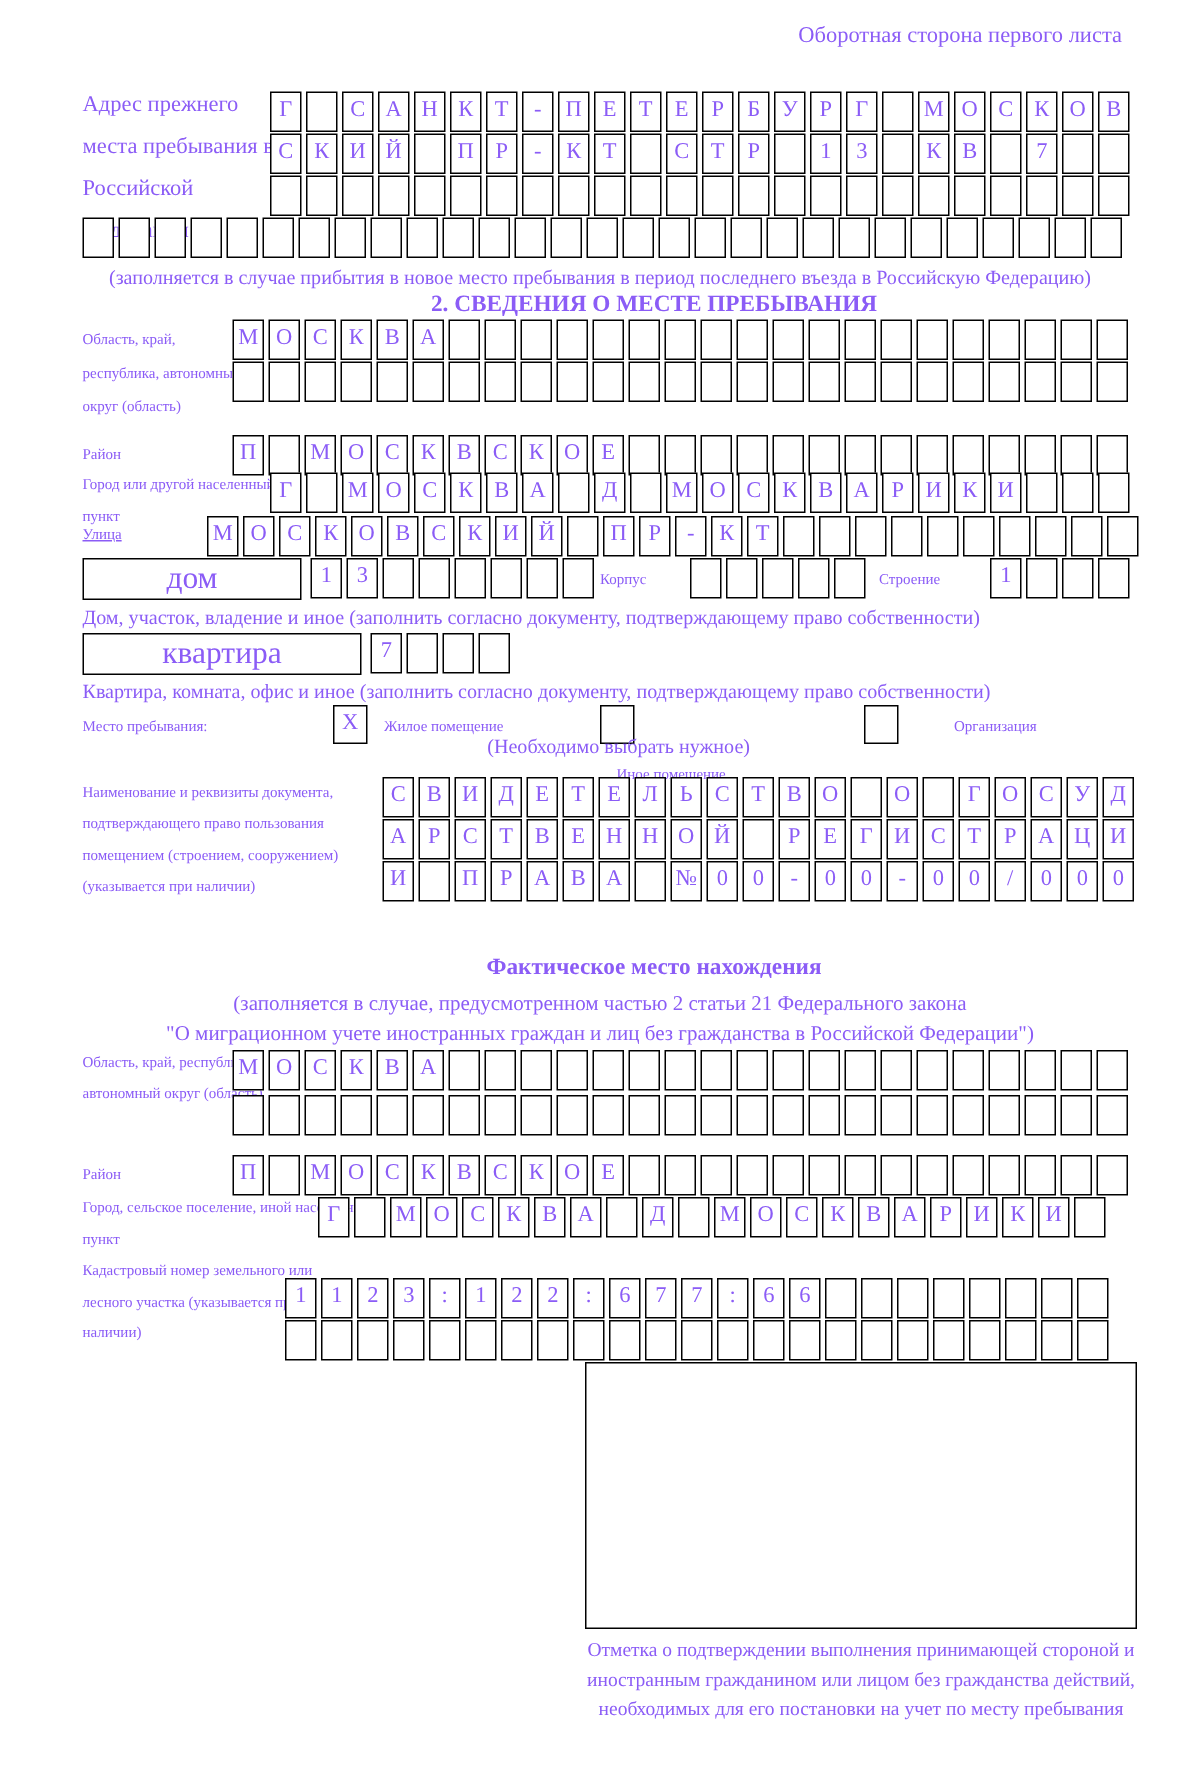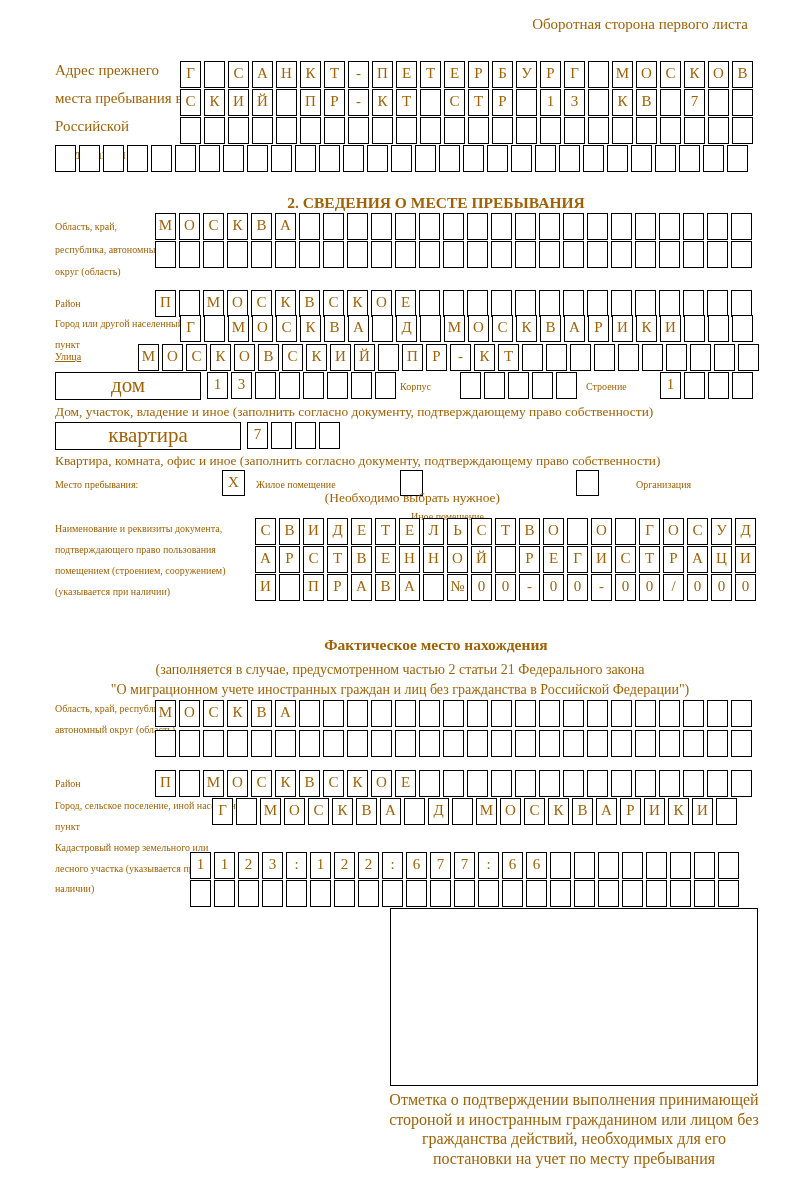--- a/index.html
+++ b/index.html
@@ -1,17 +1,17 @@
 <!DOCTYPE html>
 <html><head>
 <meta charset="utf-8">
 <style>
   html,body{margin:0;padding:0;background:#fff;}
   .page{position:relative;width:800px;height:1180px;background:#ffffff;
-        font-family:"Liberation Serif", serif;color:#a16207;overflow:hidden;}
+        font-family:"Liberation Serif", serif;color:#8b5cf6;overflow:hidden;}
   .lbl{position:absolute;font-size:15px;line-height:28px;}
   .lbl-tight{position:absolute;font-size:10px;line-height:21px;}
   .note{position:absolute;font-size:13.4px;line-height:17px;text-align:right;}
   .center{text-align:center;width:100%;left:0;}
   .h{position:absolute;font-weight:bold;font-size:15.5px;width:100%;left:0;text-align:center;margin-left:36px;}
   .boxrow{position:absolute;white-space:nowrap;height:27px;}
   .cell{display:inline-block;box-sizing:border-box;width:21px;height:27px;border:1.6px solid #000;
         margin-right:3px;text-align:center;font-size:15px;line-height:23px;vertical-align:top;background:#fff;}
   .bigfield{position:absolute;box-sizing:border-box;border:1.8px solid #000;height:28px;
         text-align:center;font-size:21px;line-height:25px;background:#fff;}
@@ -24,20 +24,21 @@
 
 <div class="page">
 
   <div class="lbl" style="top:14px;right:52px;line-height:20px;">Оборотная сторона первого листа</div>
 
   <div class="lbl" style="left:55px;top:56px;width:132px;">Адрес прежнего места пребывания в Российской Федерации</div>
   <div class="boxrow" style="left:180px;top:61px;"><span class="cell">Г</span><span class="cell"></span><span class="cell">С</span><span class="cell">А</span><span class="cell">Н</span><span class="cell">К</span><span class="cell">Т</span><span class="cell">-</span><span class="cell">П</span><span class="cell">Е</span><span class="cell">Т</span><span class="cell">Е</span><span class="cell">Р</span><span class="cell">Б</span><span class="cell">У</span><span class="cell">Р</span><span class="cell">Г</span><span class="cell"></span><span class="cell">М</span><span class="cell">О</span><span class="cell">С</span><span class="cell">К</span><span class="cell">О</span><span class="cell">В</span></div>
   <div class="boxrow" style="left:180px;top:89px;"><span class="cell">С</span><span class="cell">К</span><span class="cell">И</span><span class="cell">Й</span><span class="cell"></span><span class="cell">П</span><span class="cell">Р</span><span class="cell">-</span><span class="cell">К</span><span class="cell">Т</span><span class="cell"></span><span class="cell">С</span><span class="cell">Т</span><span class="cell">Р</span><span class="cell"></span><span class="cell">1</span><span class="cell">3</span><span class="cell"></span><span class="cell">К</span><span class="cell">В</span><span class="cell"></span><span class="cell">7</span><span class="cell"></span><span class="cell"></span></div>
   <div class="boxrow" style="left:180px;top:117px;"><span class="cell"></span><span class="cell"></span><span class="cell"></span><span class="cell"></span><span class="cell"></span><span class="cell"></span><span class="cell"></span><span class="cell"></span><span class="cell"></span><span class="cell"></span><span class="cell"></span><span class="cell"></span><span class="cell"></span><span class="cell"></span><span class="cell"></span><span class="cell"></span><span class="cell"></span><span class="cell"></span><span class="cell"></span><span class="cell"></span><span class="cell"></span><span class="cell"></span><span class="cell"></span><span class="cell"></span></div>
   <div class="boxrow" style="left:55px;top:145px;"><span class="cell"></span><span class="cell"></span><span class="cell"></span><span class="cell"></span><span class="cell"></span><span class="cell"></span><span class="cell"></span><span class="cell"></span><span class="cell"></span><span class="cell"></span><span class="cell"></span><span class="cell"></span><span class="cell"></span><span class="cell"></span><span class="cell"></span><span class="cell"></span><span class="cell"></span><span class="cell"></span><span class="cell"></span><span class="cell"></span><span class="cell"></span><span class="cell"></span><span class="cell"></span><span class="cell"></span><span class="cell"></span><span class="cell"></span><span class="cell"></span><span class="cell"></span><span class="cell"></span></div>
+  <div class="note center" style="top:176px;">(заполняется в случае прибытия в новое место пребывания в период последнего въезда в Российскую Федерацию)</div>
 
   <div class="h" style="top:194px;">2. СВЕДЕНИЯ О МЕСТЕ ПРЕБЫВАНИЯ</div>
 
   <div class="lbl-tight" style="left:55px;top:216px;width:112px;line-height:22.5px;">Область, край, республика, автономный округ (область)</div>
   <div class="boxrow" style="left:155px;top:213px;"><span class="cell">М</span><span class="cell">О</span><span class="cell">С</span><span class="cell">К</span><span class="cell">В</span><span class="cell">А</span><span class="cell"></span><span class="cell"></span><span class="cell"></span><span class="cell"></span><span class="cell"></span><span class="cell"></span><span class="cell"></span><span class="cell"></span><span class="cell"></span><span class="cell"></span><span class="cell"></span><span class="cell"></span><span class="cell"></span><span class="cell"></span><span class="cell"></span><span class="cell"></span><span class="cell"></span><span class="cell"></span><span class="cell"></span></div>
   <div class="boxrow" style="left:155px;top:241px;"><span class="cell"></span><span class="cell"></span><span class="cell"></span><span class="cell"></span><span class="cell"></span><span class="cell"></span><span class="cell"></span><span class="cell"></span><span class="cell"></span><span class="cell"></span><span class="cell"></span><span class="cell"></span><span class="cell"></span><span class="cell"></span><span class="cell"></span><span class="cell"></span><span class="cell"></span><span class="cell"></span><span class="cell"></span><span class="cell"></span><span class="cell"></span><span class="cell"></span><span class="cell"></span><span class="cell"></span><span class="cell"></span></div>
 
   <div class="lbl-tight" style="left:55px;top:293px;">Район</div>
   <div class="boxrow" style="left:155px;top:290px;"><span class="cell">П</span><span class="cell"></span><span class="cell">М</span><span class="cell">О</span><span class="cell">С</span><span class="cell">К</span><span class="cell">В</span><span class="cell">С</span><span class="cell">К</span><span class="cell">О</span><span class="cell">Е</span><span class="cell"></span><span class="cell"></span><span class="cell"></span><span class="cell"></span><span class="cell"></span><span class="cell"></span><span class="cell"></span><span class="cell"></span><span class="cell"></span><span class="cell"></span><span class="cell"></span><span class="cell"></span><span class="cell"></span><span class="cell"></span></div>
 
@@ -85,15 +86,15 @@
   <div class="boxrow" style="left:155px;top:770px;"><span class="cell">П</span><span class="cell"></span><span class="cell">М</span><span class="cell">О</span><span class="cell">С</span><span class="cell">К</span><span class="cell">В</span><span class="cell">С</span><span class="cell">К</span><span class="cell">О</span><span class="cell">Е</span><span class="cell"></span><span class="cell"></span><span class="cell"></span><span class="cell"></span><span class="cell"></span><span class="cell"></span><span class="cell"></span><span class="cell"></span><span class="cell"></span><span class="cell"></span><span class="cell"></span><span class="cell"></span><span class="cell"></span><span class="cell"></span></div>
 
   <div class="lbl-tight" style="left:55px;top:795px;width:205px;">Город, сельское поселение, иной населенный пункт</div>
   <div class="boxrow" style="left:212px;top:798px;"><span class="cell">Г</span><span class="cell"></span><span class="cell">М</span><span class="cell">О</span><span class="cell">С</span><span class="cell">К</span><span class="cell">В</span><span class="cell">А</span><span class="cell"></span><span class="cell">Д</span><span class="cell"></span><span class="cell">М</span><span class="cell">О</span><span class="cell">С</span><span class="cell">К</span><span class="cell">В</span><span class="cell">А</span><span class="cell">Р</span><span class="cell">И</span><span class="cell">К</span><span class="cell">И</span><span class="cell"></span></div>
 
   <div class="lbl-tight" style="left:55px;top:838px;width:178px;line-height:20.5px;">Кадастровый номер земельного или лесного участка (указывается при наличии)</div>
   <div class="boxrow" style="left:190px;top:852px;"><span class="cell">1</span><span class="cell">1</span><span class="cell">2</span><span class="cell">3</span><span class="cell">:</span><span class="cell">1</span><span class="cell">2</span><span class="cell">2</span><span class="cell">:</span><span class="cell">6</span><span class="cell">7</span><span class="cell">7</span><span class="cell">:</span><span class="cell">6</span><span class="cell">6</span><span class="cell"></span><span class="cell"></span><span class="cell"></span><span class="cell"></span><span class="cell"></span><span class="cell"></span><span class="cell"></span><span class="cell"></span></div>
   <div class="boxrow" style="left:190px;top:880px;"><span class="cell"></span><span class="cell"></span><span class="cell"></span><span class="cell"></span><span class="cell"></span><span class="cell"></span><span class="cell"></span><span class="cell"></span><span class="cell"></span><span class="cell"></span><span class="cell"></span><span class="cell"></span><span class="cell"></span><span class="cell"></span><span class="cell"></span><span class="cell"></span><span class="cell"></span><span class="cell"></span><span class="cell"></span><span class="cell"></span><span class="cell"></span><span class="cell"></span><span class="cell"></span></div>
 
   <div class="stampbox" style="left:390px;top:908px;width:366px;height:176px;"></div>
-  <div class="note" style="left:384px;top:1090px;width:380px;text-align:center;font-size:16px;line-height:19.5px;">Отметка о подтверждении выполнения принимающей стороной и иностранным гражданином или лицом без гражданства действий, необходимых для его постановки на учет по месту пребывания</div>
+  <div class="note" style="left:384px;top:1090px;width:380px;text-align:center;font-size:13px;line-height:19.5px;">Отметка о подтверждении выполнения принимающей стороной и иностранным гражданином или лицом без гражданства действий, необходимых для его постановки на учет по месту пребывания</div>
 
 </div>
 
 </body></html>

